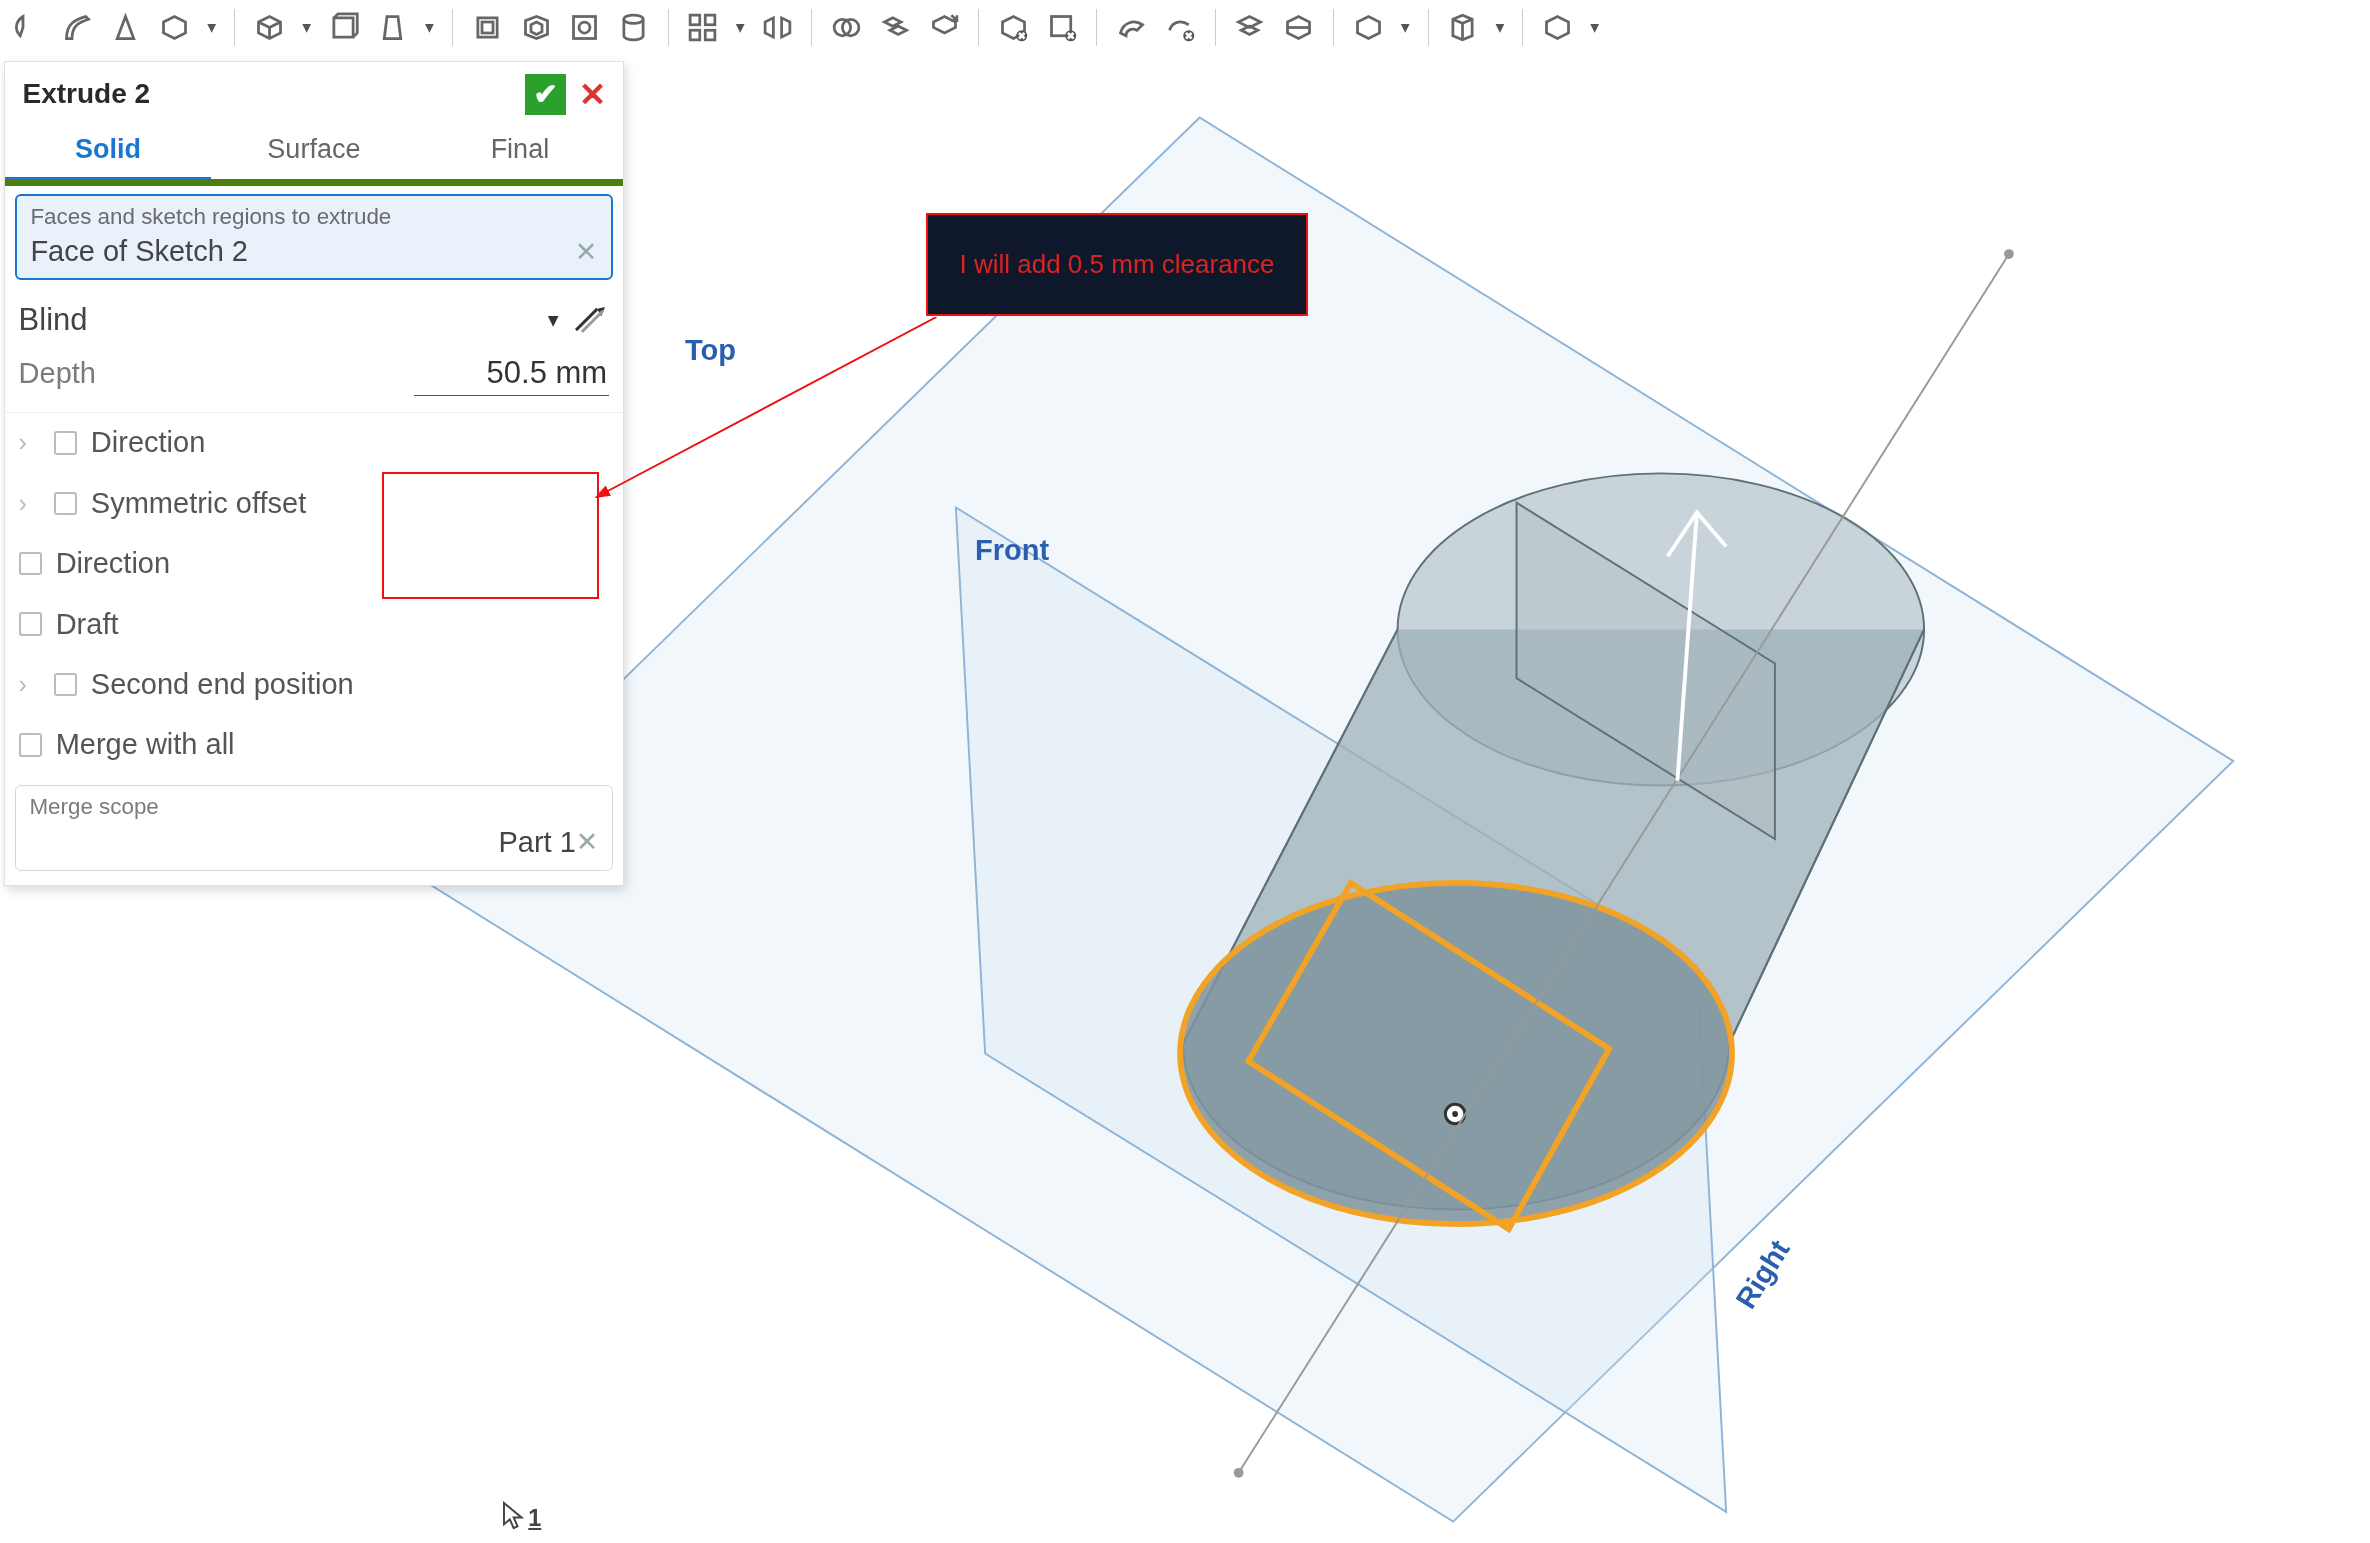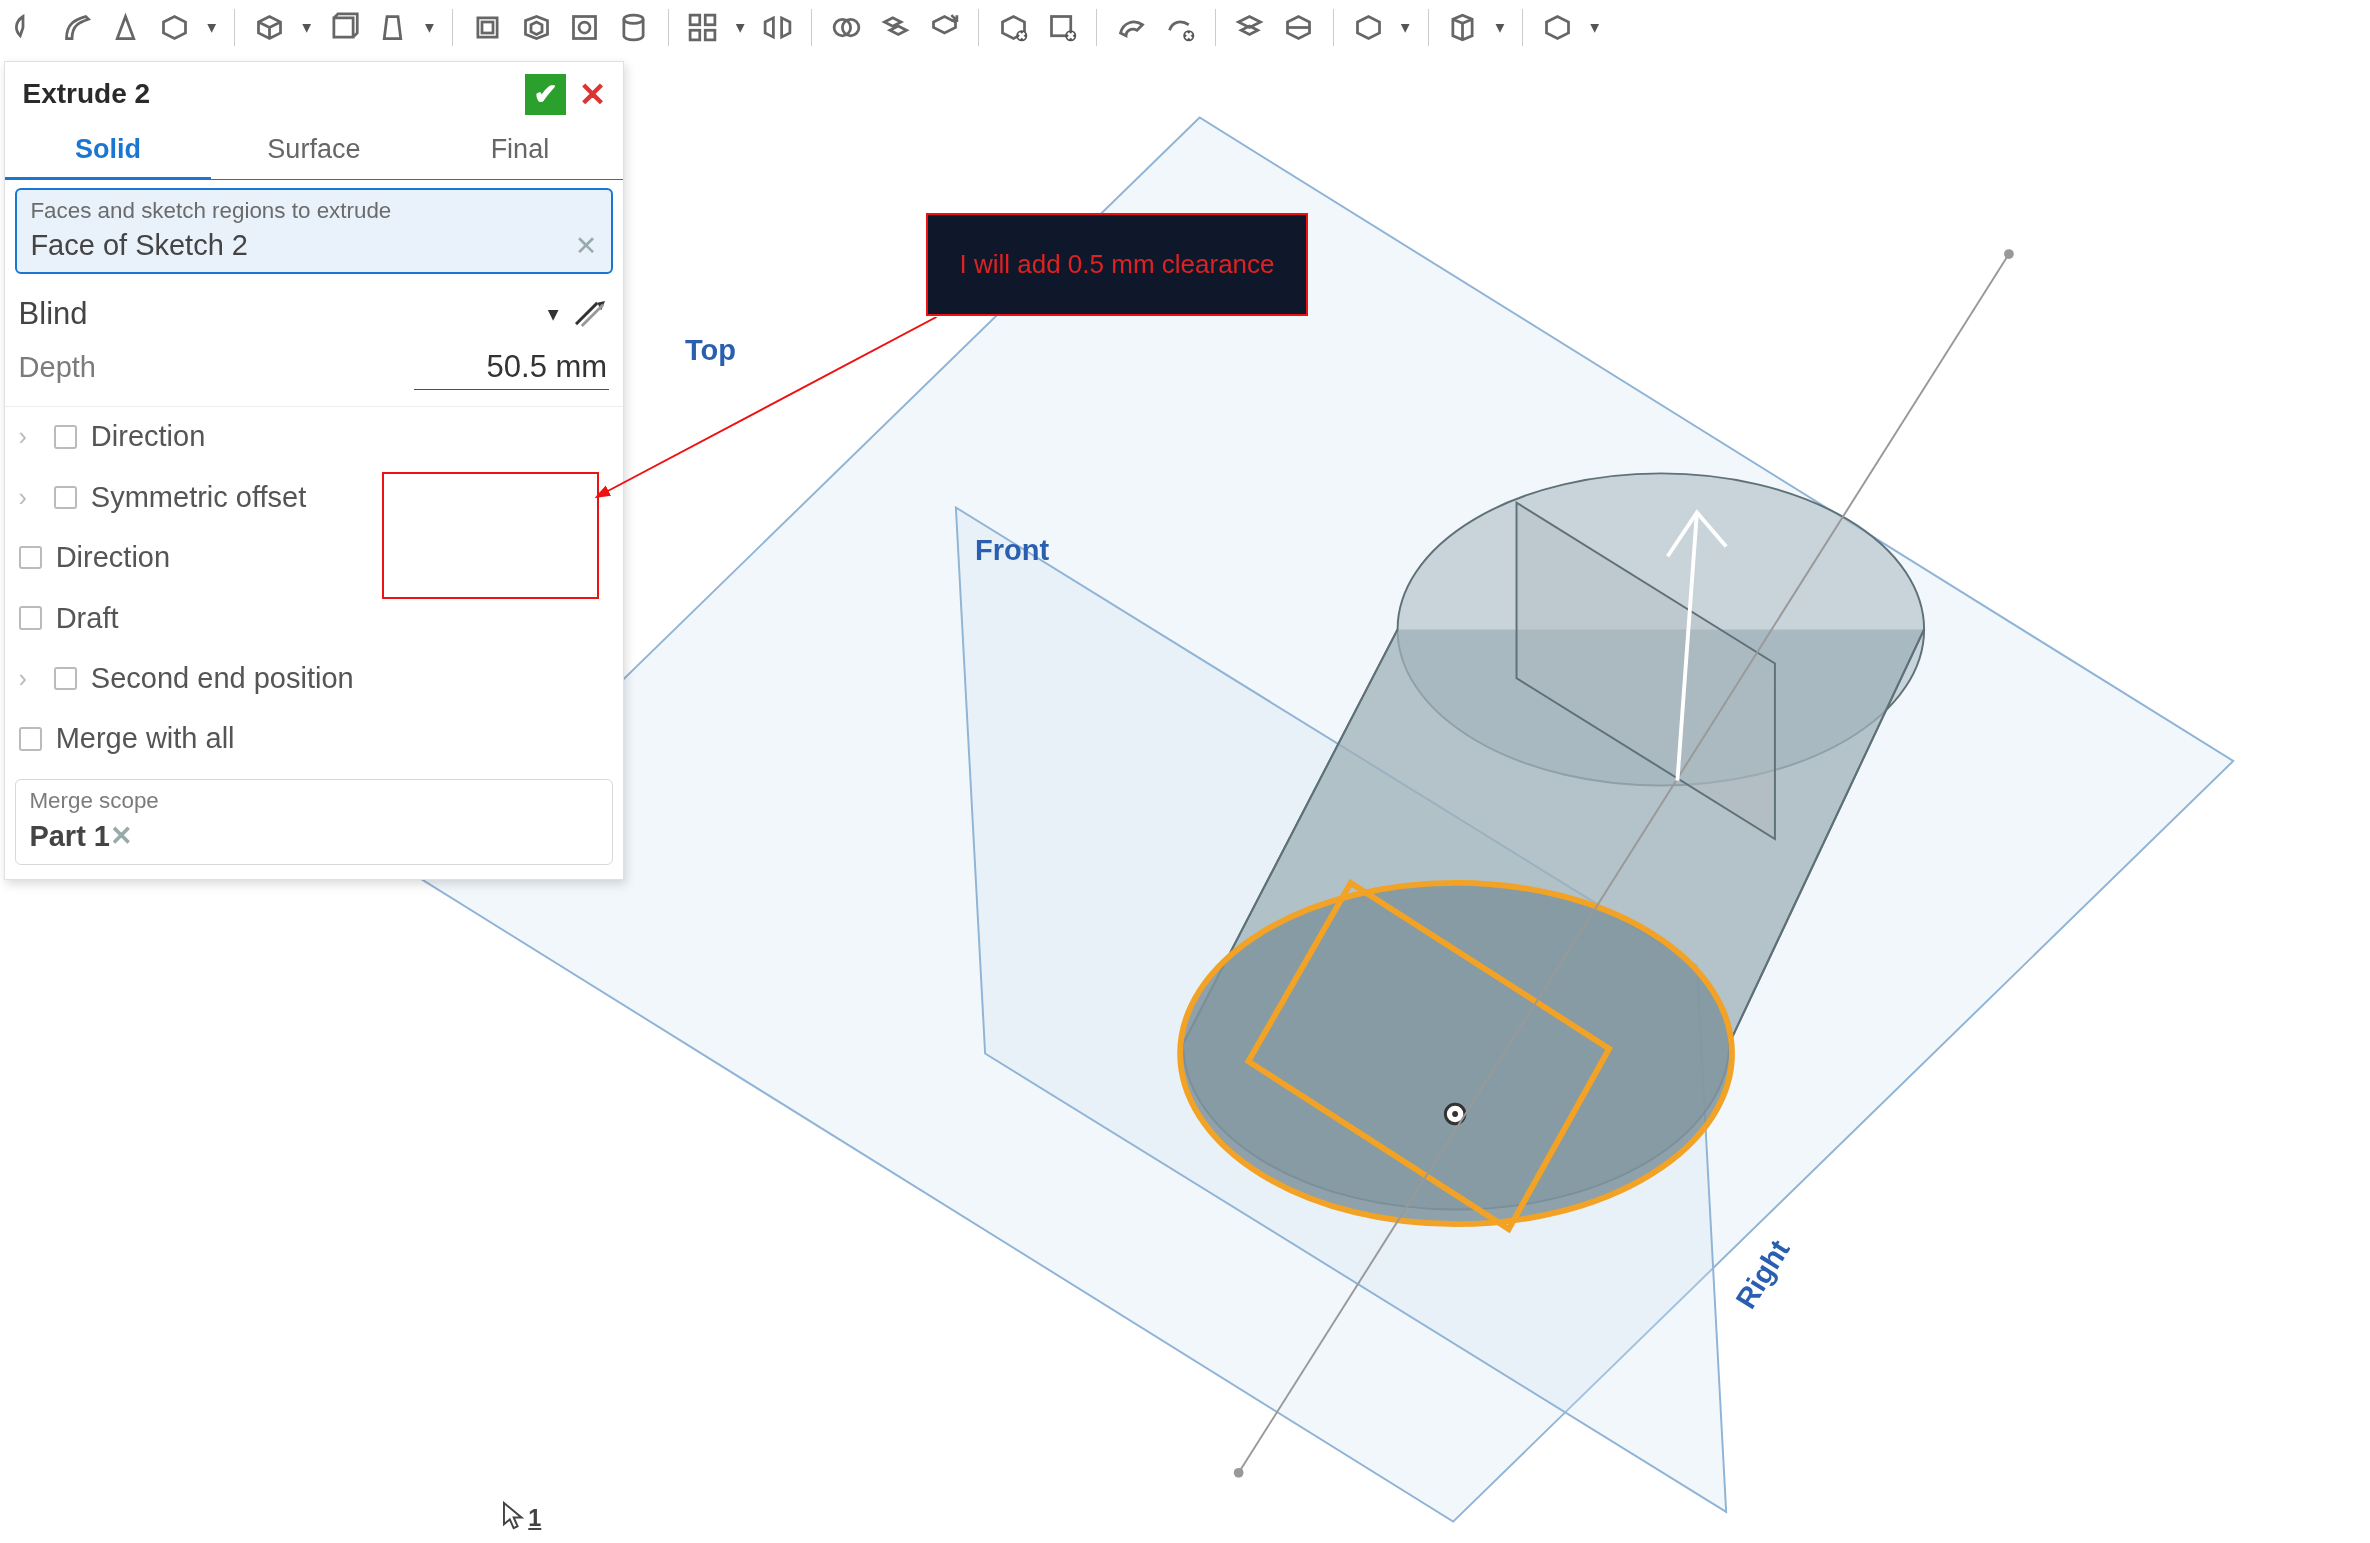--- a/index.html
+++ b/index.html
@@ -60,21 +60,21 @@
     display: flex; align-items: center; justify-content: center;
     color: #fff; font-size: 29px; font-weight: bold;
   }
   .btn-cancel {
     width: 41px; height: 41px;
     display: flex; align-items: center; justify-content: center;
     color: #d33; font-size: 33px; font-weight: bold;
   }
 
   .tabs-1 {
-    display: flex; border-bottom: 1px solid #4d7c0f;
+    display: flex; border-bottom: 7px solid #4d7c0f;
   }
   .tabs-1 .tab {
     flex: 1; text-align: center; padding: 9.8px 0 11.7px;
     color: #666; font-size: 27px; cursor: pointer;
   }
   .tabs-1 .tab.active {
     color: #1976d2; font-weight: 700;
     border-bottom: 3.9px solid #1976d2;
     margin-bottom: -1px;
   }
@@ -138,21 +138,21 @@
     border-radius: 2.9px;
   }
 
   .scope-box {
     margin: 9.8px 9.8px 13.7px;
     border: 1px solid #d8d8d8;
     border-radius: 5.9px;
     padding: 7.8px 13.7px 11.7px;
   }
   .scope-label { font-size: 22.4px; color: #7b7b7b; }
-  .scope-value { font-size: 29px; color: #444; margin-top: 5.9px; display:flex; justify-content:flex-start;font-weight:bold; }
+  .scope-value { font-size: 29px; color: #444; margin-top: 5.9px; display:flex; justify-content:flex-end; }
 
   .panel-footer {
     display: flex; align-items: center; justify-content: space-between;
     padding: 11.7px 13.7px 19.5px;
   }
   .slider {
     width: 293px; height: 7.8px; background: #c8c8c8;
     position: relative; border-radius: 2.9px;
   }
   .slider .knob {

